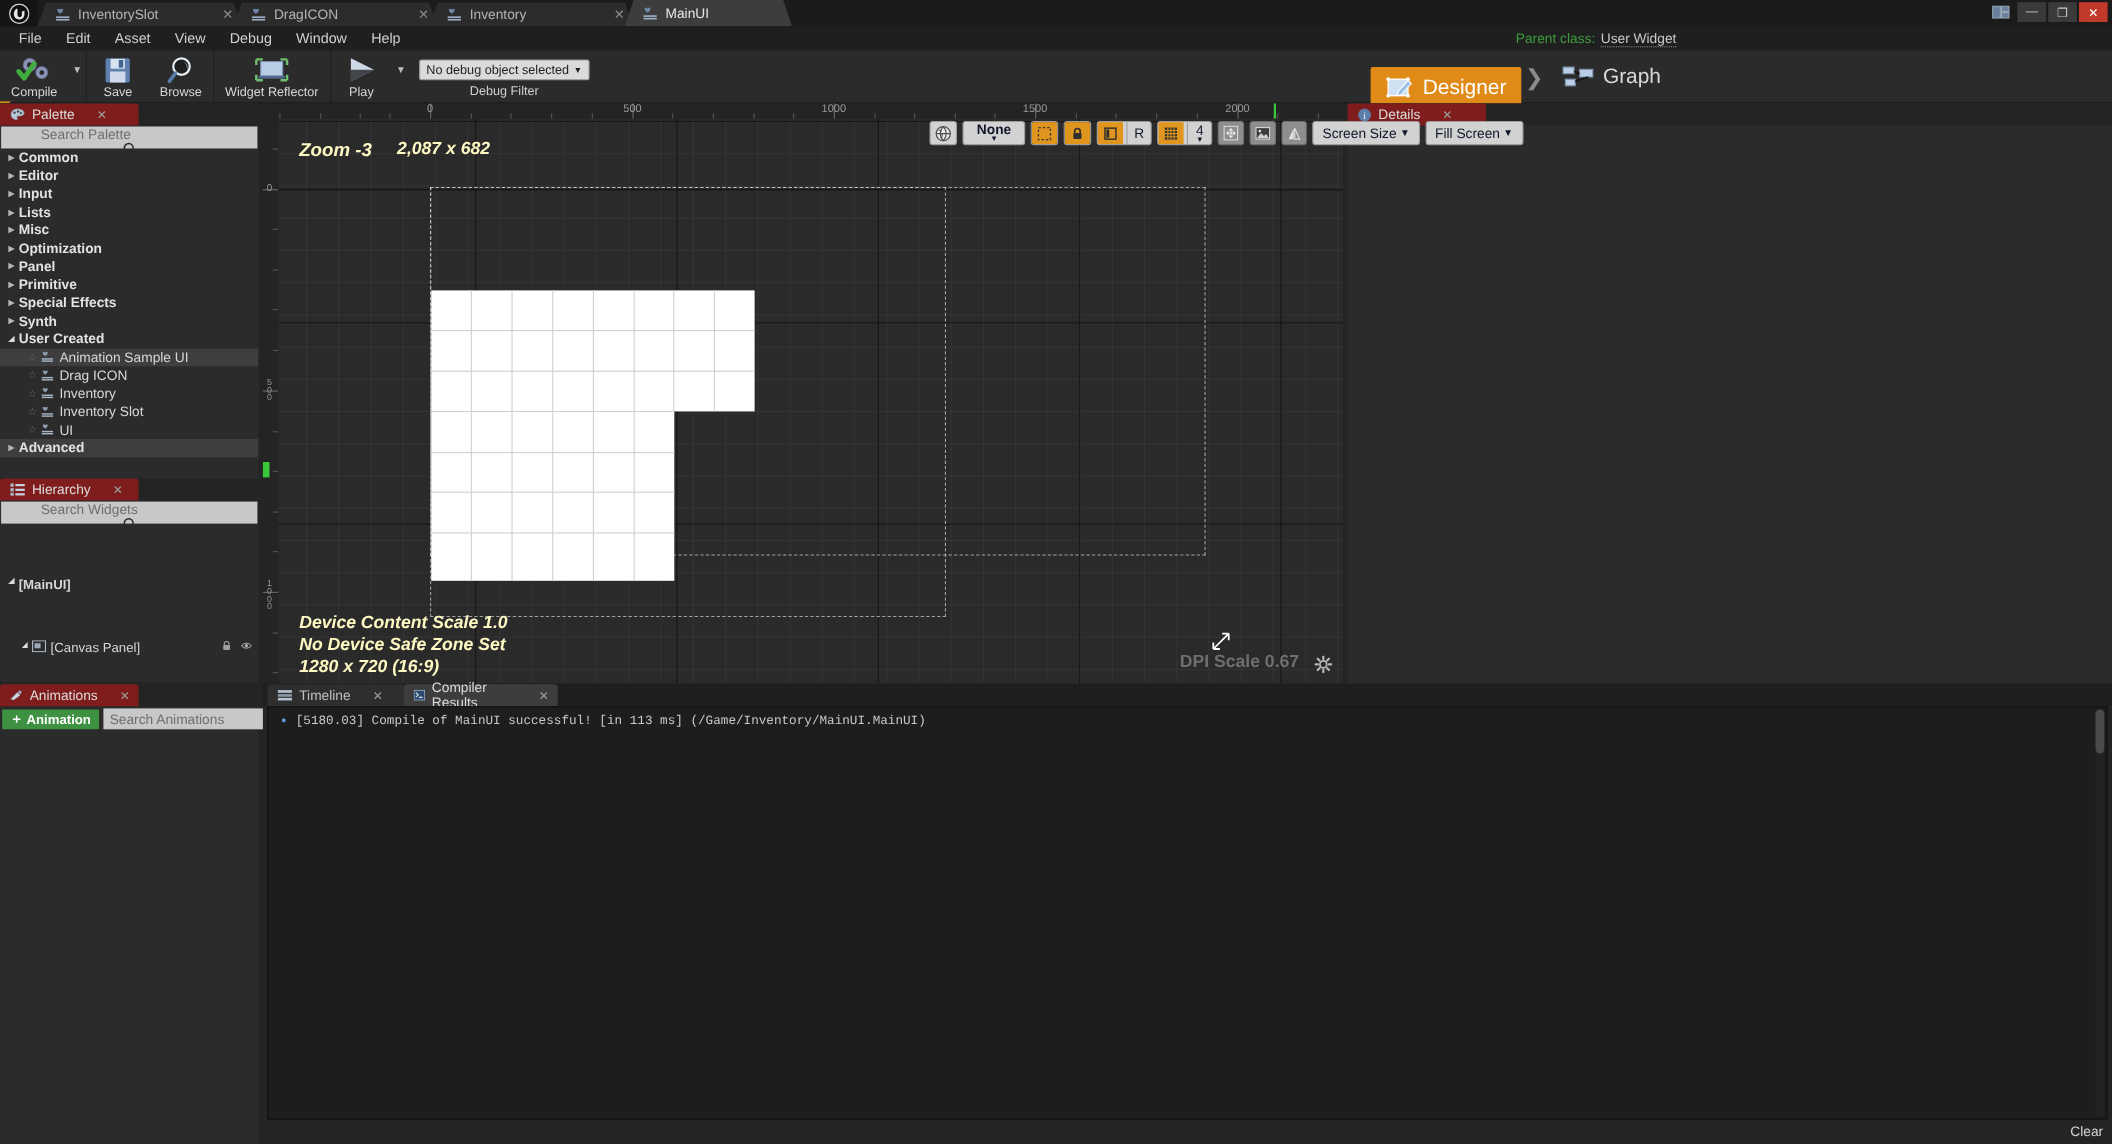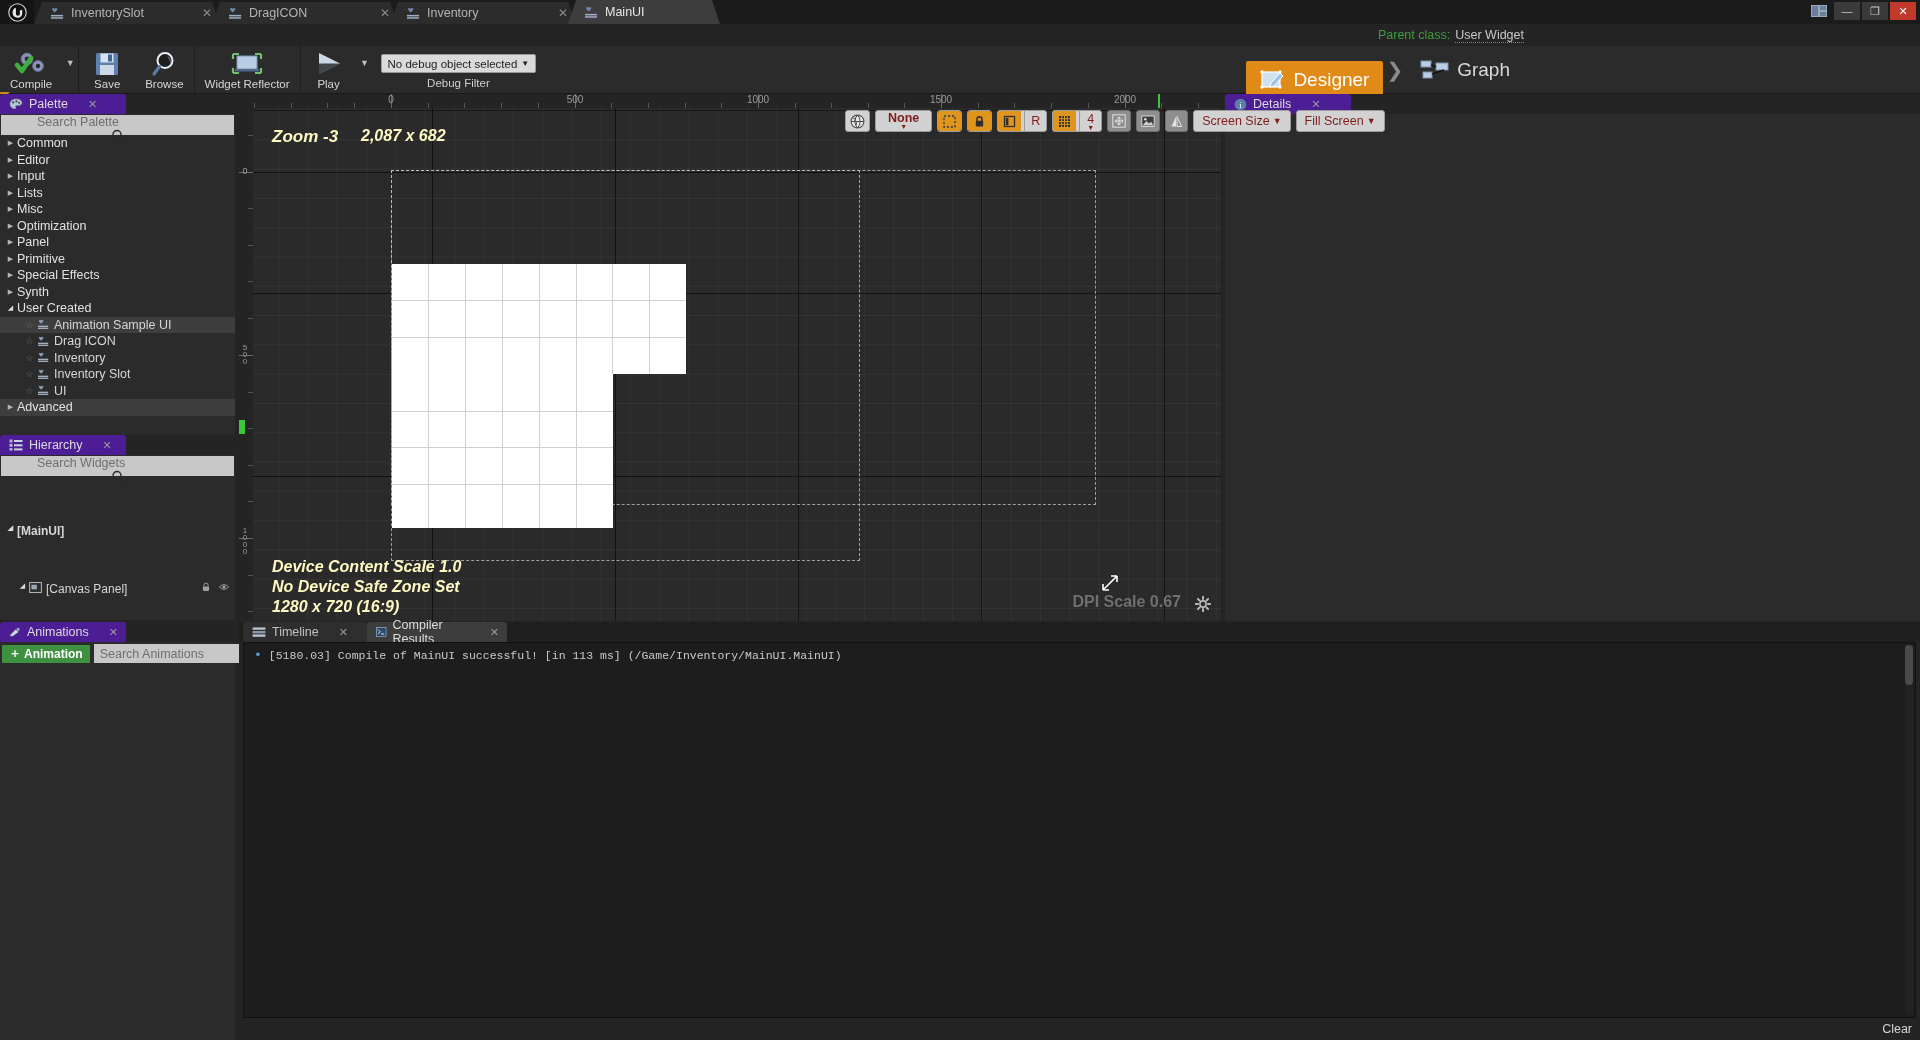--- a/index.html
+++ b/index.html
@@ -53,32 +53,32 @@
   .dbg-combo .caret{margin-left:auto;font-size:8px;}
   .dbg-label{font-size:11.5px;color:#cfcfcf;margin-top:4px;}
 
   .mode-toggle{position:absolute;right:8px;top:48px;height:44px;display:flex;align-items:center;}
   .mode-btn{display:flex;align-items:center;gap:7px;height:38px;padding:0 14px;font-size:19px;color:#d9d9d9;}
   .mode-btn.active{background:#e08a18;border-radius:2px;color:#ffffff;margin-top:20px;}
   .mode-sep{color:#8b8b8b;font-size:20px;padding:0 3px;}
 
   
   .panel-tabbar{height:20px;display:flex;align-items:flex-end;background:#242424;}
-  .ptab{height:20px;display:flex;align-items:center;gap:6px;padding:0 8px 0 9px;background:#4c1d95;font-size:12.5px;color:#dcdcdc;
+  .ptab{height:20px;display:flex;align-items:center;gap:6px;padding:0 8px 0 9px;background:#7f1d1d;font-size:12.5px;color:#dcdcdc;
         border-top-left-radius:3px;border-top-right-radius:3px;}
   .ptab .pclose{color:#9a9a9a;font-size:11px;margin-left:14px;}
 
   .palette{position:absolute;left:0;top:94px;width:235px;height:428px;background:#2b2b2b;}
   .searchbar{height:20px;margin:1px 1px 0;background:#c8c8c8;display:flex;align-items:center;padding:0 6px;flex-direction:column;}
   .searchbar input{flex:1;border:0;background:transparent;outline:none;font-size:12.5px;color:#2a2a2a;font-family:inherit;}
   .searchbar input::placeholder{color:#6f6f6f;}
   .mag{width:14px;height:14px;flex:none;}
   .tree{overflow:hidden;}
   .trow{height:16.5px;display:flex;align-items:center;font-size:12.5px;color:#d6d6d6;padding-left:4px;}
-  .trow.cat{font-weight:normal;color:#e2e2e2;align-items:center;}
+  .trow.cat{font-weight:bold;color:#e2e2e2;align-items:center;}
   .trow.sel{background:#3e3e3e;}
   .tri{width:13px;display:flex;align-items:center;justify-content:center;font-size:7px;color:#b5b5b5;}
   .tri.open{color:#dcdcdc;}
   .widget-ico{width:13px;height:11px;margin-right:4px;flex:none;}
   .star{width:11px;color:#6d6d6d;font-size:9px;text-align:center;margin-right:2px;}
   .indent{width:20px;flex:none;}
 
   .hierarchy{position:absolute;left:0;top:435px;width:235px;height:185px;background:#2b2b2b;}
   .hrow{height:13px;display:flex;align-items:flex-start;font-size:12px;color:#d6d6d6;padding-left:4px;position:relative;margin-top:45px;}
   .hrow .hicons{position:absolute;right:6px;display:flex;gap:8px;align-items:center;}
@@ -121,21 +121,21 @@
   .vp-zoom{left:19px;top:19px;font-size:17px;}
   .vp-dims{left:108px;top:19px;font-size:16px;}
   .vp-info{left:19px;font-size:16px;line-height:20px;}
   .dpi{position:absolute;right:40px;bottom:10px;font-size:16px;color:#6f6f6f;font-weight:bold;}
   .gear-btn{position:absolute;right:10px;bottom:9px;width:16px;height:16px;}
   .cursor-arrow{position:absolute;left:848px;top:466px;width:18px;height:18px;}
 
   
   .vp-toolbar{position:absolute;left:845px;top:110px;display:flex;align-items:center;gap:5px;z-index:6;}
   .vb{height:22px;background:#d2d2d2;border:1px solid #9c9c9c;border-radius:3px;display:flex;align-items:center;
-      padding:0 6px;font-size:12.5px;color:#7f1d1d;gap:3px;}
+      padding:0 6px;font-size:12.5px;color:#0f172a;gap:3px;}
   .vb.group{padding:0;overflow:hidden;}
   .vb .seg{height:20px;display:flex;align-items:center;justify-content:center;padding:0 5px;min-width:22px;}
   .vb .seg.on{background:#e0951e;}
   .vb .seg.div{border-left:1px solid #9c9c9c;}
   .vb .caret{font-size:7px;}
   .vb.dark{background:#8e8e8e;border-color:#6f6f6f;}
 
   
   .details{position:absolute;left:1225px;top:94px;width:695px;height:527px;background:#2b2b2b;}
 
@@ -204,20 +204,29 @@
             <rect x="8.5" y="0.5" width="7" height="5" fill="#6a7f9c" stroke="#9ab"></rect>
             <rect x="8.5" y="6.5" width="7" height="5" fill="#6a7f9c" stroke="#9ab"></rect>
           </svg>
       </div>
       <div class="winbtn sq">—</div>
       <div class="winbtn sq">❐</div>
       <div class="winbtn close">✕</div>
     </div>
   </div>
 
+  <div class="menubar">
+    <div class="menuitem">File</div>
+    <div class="menuitem">Edit</div>
+    <div class="menuitem">Asset</div>
+    <div class="menuitem">View</div>
+    <div class="menuitem">Debug</div>
+    <div class="menuitem">Window</div>
+    <div class="menuitem">Help</div>
+  </div>
   <div class="parentclass">
     <span class="pc-label">Parent class:</span>
     <span class="pc-value">User Widget</span>
   </div>
 
   <div class="toolbar">
     <div class="corner-mark"></div>
     <div class="tb-group">
       <div class="tb-btn">
         <div class="ico">

